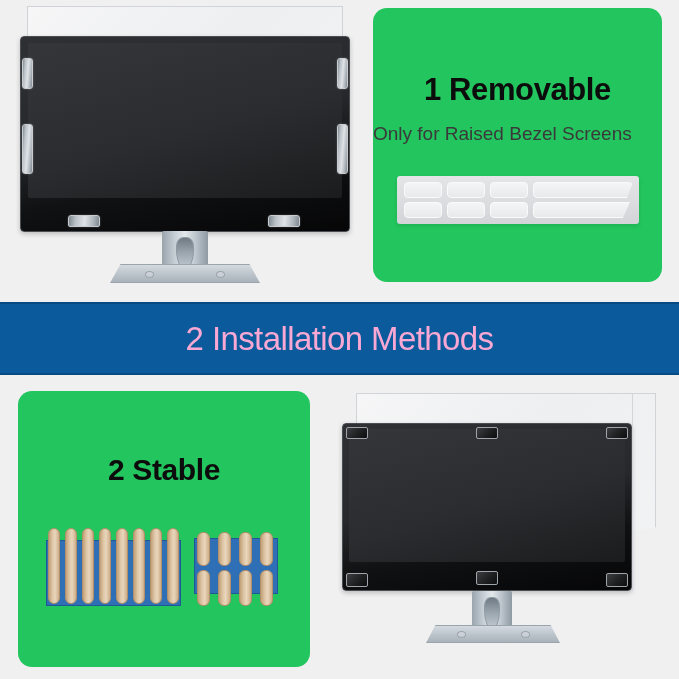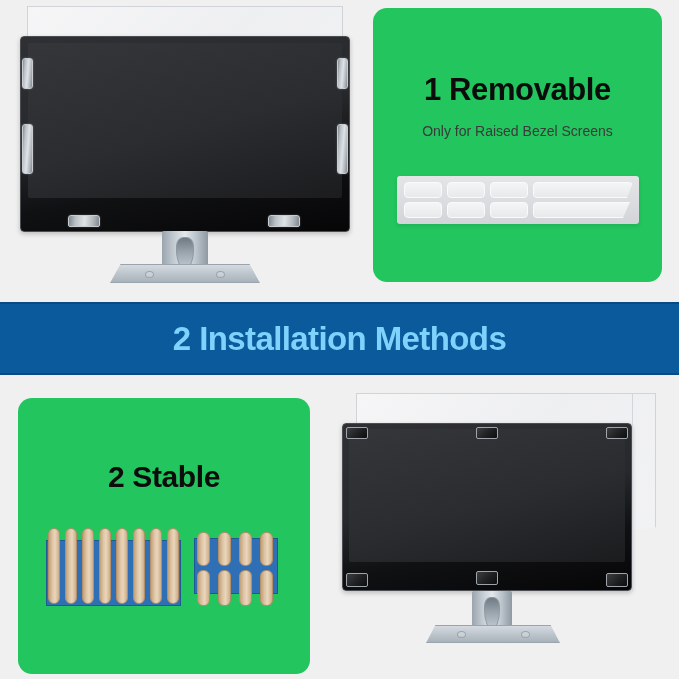--- a/index.html
+++ b/index.html
@@ -27,57 +27,57 @@
   #quad-bottom-left  { left: 0;    top: 375px; width: 330px; height: 304px; }
   #quad-bottom-right { left: 330px; top: 375px; width: 349px; height: 304px; }
 
   
   .info-card {
     position: absolute;
     background: #22c55e;
     border-radius: 14px;
   }
   #card-removable { left: 3px;  top: 8px;  width: 289px; height: 274px; }
-  #card-stable    { left: 18px; top: 23px; width: 292px; height: 276px; }
+  #card-stable    { left: 18px; top: 16px; width: 292px; height: 276px; }
 
   .card-title {
     text-align: center;
     font-weight: bold;
     color: #0c0c0c;
     letter-spacing: -0.4px;
     white-space: nowrap;
   }
   #title-removable { margin-top: 64px; font-size: 31px; }
   #title-stable    { margin-top: 62px; font-size: 30px; }
 
   .card-sub {
-    text-align: center;
+    text-align: left;
     color: #3a3a3a;
-    font-size: 14px;
+    font-size: 19px;
     white-space: nowrap;
   }
   #sub-removable { margin-top: 15px; }
   #sub-stable    { margin-top: 16px; }
 
   
   #banner {
     position: absolute;
     left: 0; top: 302px;
     width: 679px; height: 73px;
     background: #0a5a9c;
     border-top: 2px solid #084b84;
     border-bottom: 2px solid #084b84;
     display: flex;
     align-items: center;
     justify-content: center;
   }
   #banner-text {
-    color: #7dd3fc;
+    color: #f9a8d4;
     font-size: 33px;
-    font-weight: bold;
+    font-weight: normal;
     letter-spacing: -0.6px;
     white-space: nowrap;
   }
 
   
   .monitor { position: absolute; }
 
   .screen-body {
     position: absolute;
     background: linear-gradient(170deg, #2e3033 0%, #26282b 45%, #101113 70%, #060607 100%);

